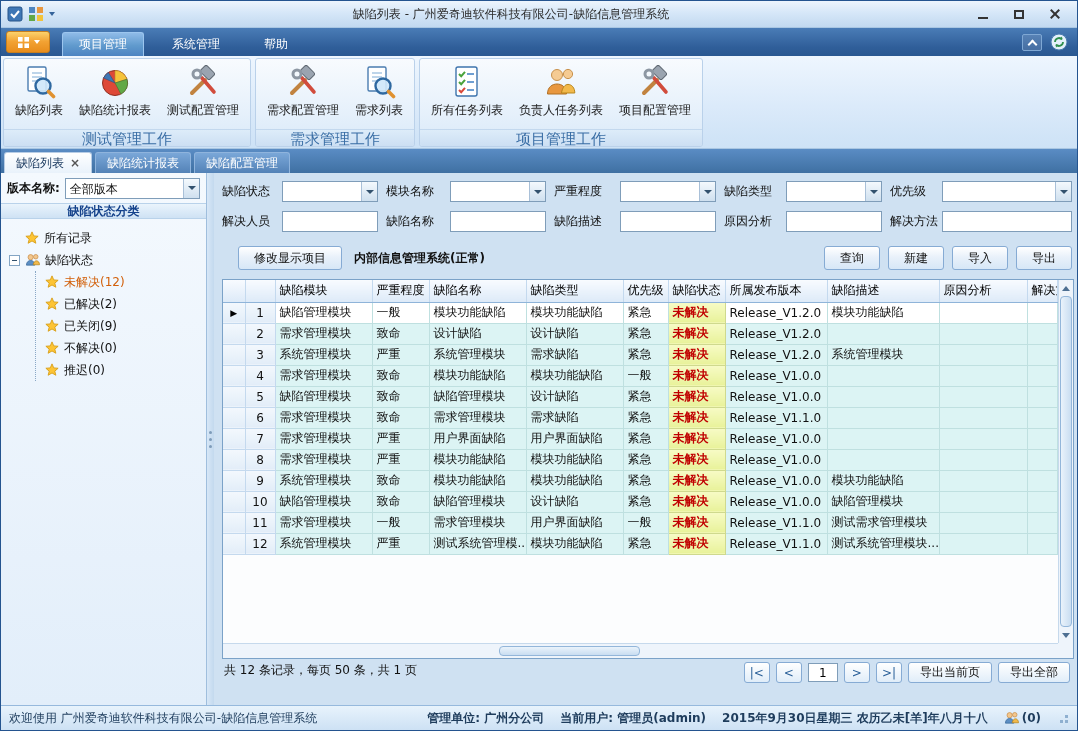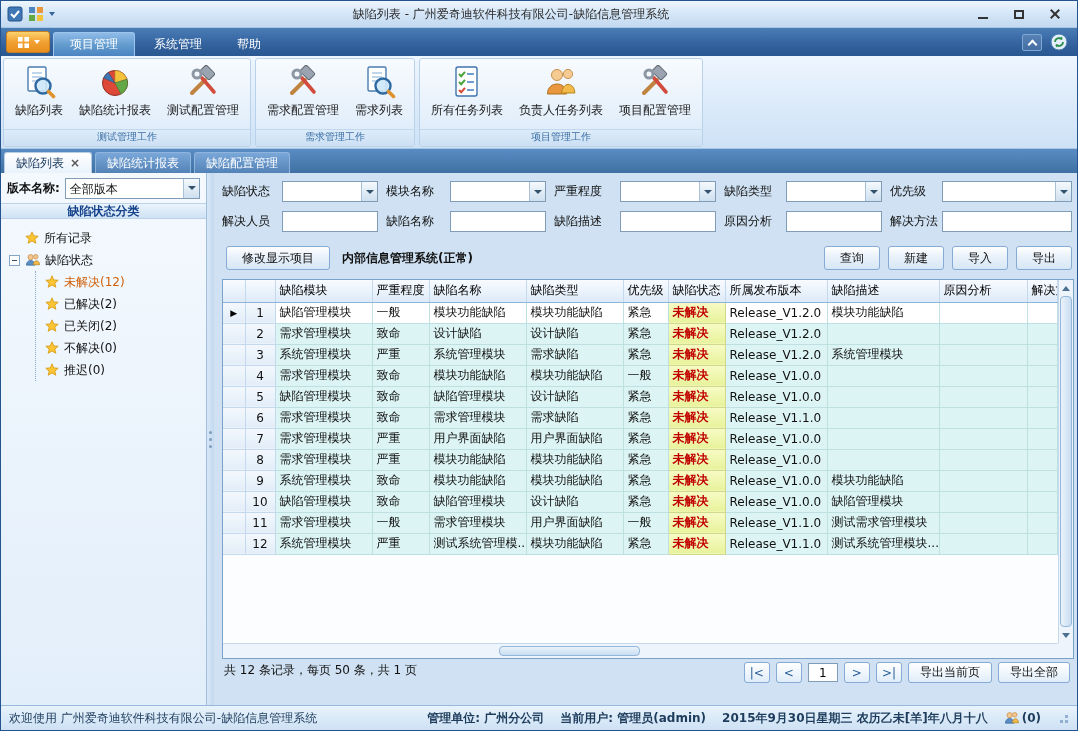--- a/index.html
+++ b/index.html
@@ -12,36 +12,36 @@
 .caret{width:0;height:0;border-left:3.5px solid transparent;border-right:3.5px solid transparent;border-top:4px solid #35639a}
 .title{flex:1;text-align:center;color:#2b2b2b}
 .winbtns{display:flex;gap:4px}
 .winbtn{width:32px;height:19px;position:relative;display:flex;align-items:center;justify-content:center}
 .mingl{width:10px;height:2px;background:#333;margin-top:8px}
 .maxgl{width:10px;height:9px;border:2px solid #333}
 .xgl{position:relative;width:12px;height:12px}
 .xgl i{position:absolute;left:0;top:5px;width:12px;height:2px;background:#333;display:block}
 .xgl i:first-child{transform:rotate(45deg)}.xgl i:last-child{transform:rotate(-45deg)}
 
-.tabrow{height:28px;flex:none;background:linear-gradient(#4a7cb6,#2f5e99 70%,#2a5891);display:flex;align-items:center;padding:0 5px;gap:3px}
+.tabrow{height:28px;flex:none;background:linear-gradient(#4a7cb6,#2f5e99 70%,#2a5891);display:flex;align-items:center;padding:0 5px;gap:12px}
 .appbtn{width:44px;height:22px;border-radius:3px;background:linear-gradient(#fcd26c,#f2a233 48%,#e88d1c);border:1px solid #c77f1f;display:flex;align-items:center;justify-content:center;gap:4px}
 .appbtn .caret{border-top-color:#fff}
 .rtab{height:24px;margin-top:4px;padding:0 16px;display:flex;align-items:center;color:#fff;border-radius:3px 3px 0 0}
 .rtab.active{background:linear-gradient(#8fbbe8,#609acd 55%,#4c84c2);border:1px solid #9cc6ef;border-bottom:none}
 .tabright{margin-left:auto;display:flex;align-items:center;gap:8px;padding-right:4px}
 .chevbtn{width:20px;height:17px;border:1px solid #7fa8d4;border-radius:2px;background:rgba(255,255,255,.12);display:flex;align-items:center;justify-content:center}
 .chev{width:7px;height:7px;border-left:2px solid #fff;border-top:2px solid #fff;transform:rotate(45deg);margin-top:4px}
 
 .ribbon{height:93px;flex:none;background:linear-gradient(#eef6fe,#dbeafa 55%,#cde2f6);border-bottom:1px solid #a9c6e2;display:flex;padding:2px 2px 1px;gap:4px}
 .rgroup{border:1px solid #bad1ea;border-radius:3px;background:linear-gradient(#f8fbfe,#e5f0fb 65%,#d8e8f8);display:flex;flex-direction:column;overflow:hidden}
 .ritems{flex:1;display:flex;align-items:flex-start;padding:4px 3px 0}
 .ritem{display:flex;flex-direction:column;align-items:center;gap:3px;padding:2px 8px;border-radius:3px}
 .ritem svg{width:34px;height:34px}
 .rlabel{white-space:nowrap;color:#1a1a1a}
-.rcap{height:17px;flex:none;text-align:center;font-size:10px;color:#3a6ea5;background:linear-gradient(#ddecf9,#ccdff3);border-top:1px solid #c3d8ee}
+.rcap{height:17px;flex:none;text-align:center;font-size:15px;color:#3a6ea5;background:linear-gradient(#ddecf9,#ccdff3);border-top:1px solid #c3d8ee}
 
 .doctabs{height:24px;flex:none;background:linear-gradient(#5a8cc4,#3f70a2);display:flex;align-items:flex-end;padding:0 3px;gap:3px}
 .dtab{height:21px;padding:0 11px;display:flex;align-items:center;gap:6px;border-radius:3px 3px 0 0;background:linear-gradient(#7aa7d8,#5382b7);border:1px solid #8fb4dd;border-bottom:none;color:#fff;white-space:nowrap}
 .dtab.active{background:linear-gradient(#feffff,#e9f2fb);color:#16365c;border-color:#b7cde6}
 .dclose{color:#555;font-weight:bold}
 
 .content{flex:1;display:flex;min-height:0}
 .sidebar{width:206px;flex:none;background:linear-gradient(#f4f9fe,#e2eefa);border-right:1px solid #9fbedd;display:flex;flex-direction:column}
 .vrow{height:30px;flex:none;display:flex;align-items:center;gap:5px;padding:0 6px}
 .vlabel{font-weight:bold;white-space:nowrap}
@@ -59,21 +59,21 @@
 .expander{width:11px;height:11px;flex:none;border:1px solid #84a5c4;background:#fff;position:relative}
 .expander::after{content:"";position:absolute;left:2px;right:2px;top:4px;height:1px;background:#33526e}
 .hot{color:#d2600a}
 .splitter{width:7px;flex:none;background:linear-gradient(90deg,#d7e7f7,#c3d9ee);display:flex;flex-direction:column;align-items:center;justify-content:center;gap:4px}
 .grip{width:3px;height:3px;border-radius:50%;background:#7e9cba}
 
 .main{flex:1;min-width:0;display:flex;flex-direction:column;padding:8px 3px 0 8px;background:#cfe1f2}
 .filters{display:grid;grid-template-columns:52px 96px 56px 96px 58px 96px 54px 96px 44px 1fr;column-gap:8px;row-gap:9px;align-items:center;margin:0 2px 14px 0}
 .flabel{white-space:nowrap}
 .finput{height:21px;width:100%;border:1px solid #7f9db9;background:#fff;font:inherit;padding:0 4px}
-.actionrow{display:flex;align-items:center;gap:12px;margin:0 2px 9px 4px}
+.actionrow{display:flex;align-items:center;gap:12px;margin:0 2px 9px 16px}
 .btn{height:24px;padding:0 15px;border:1px solid #86abd4;border-radius:3px;background:linear-gradient(#ffffff,#e9f1fa 45%,#d7e7f7);display:flex;align-items:center;justify-content:center;white-space:nowrap}
 .syslabel{font-weight:bold}
 .aright{margin-left:auto;display:flex;gap:8px}
 
 .gridwrap{position:relative;height:380px;flex:none;border:1px solid #7ba2c8;background:#fcfdfe;overflow:hidden}
 table{border-collapse:collapse;table-layout:fixed;width:calc(100% - 15px)}
 th,td{overflow:hidden;white-space:nowrap;height:21px;padding:0 4px;text-align:left;font-weight:normal}
 thead th{height:22px;background:linear-gradient(#f8fbff,#ddeaf8);border-right:1px solid #c4d9ee;border-bottom:1px solid #8fb4d9;color:#000}
 td.ch{background:linear-gradient(#f3f8fd,#e2edf8);border-right:1px solid #c4d9ee;border-bottom:1px solid #c4d9ee}
 td.d{background:#dcf4f4;border-right:1px solid #bfe0e0;border-bottom:1px solid #bfe0e0}
@@ -308,21 +308,21 @@
           <div class="trow">
             <svg width="14" height="14" viewBox="0 0 16 16">
                 <path d="M8 1l2 4.6 5 .4-3.8 3.3L12.4 14 8 11.4 3.6 14l1.2-4.7L1 6l5-.4z" fill="#fdc435" stroke="#d79d13"></path>
               </svg>
             <span>已解决(2)</span>
           </div>
           <div class="trow">
             <svg width="14" height="14" viewBox="0 0 16 16">
                 <path d="M8 1l2 4.6 5 .4-3.8 3.3L12.4 14 8 11.4 3.6 14l1.2-4.7L1 6l5-.4z" fill="#fdc435" stroke="#d79d13"></path>
               </svg>
-            <span>已关闭(2)</span>
+            <span>已关闭(9)</span>
           </div>
           <div class="trow">
             <svg width="14" height="14" viewBox="0 0 16 16">
                 <path d="M8 1l2 4.6 5 .4-3.8 3.3L12.4 14 8 11.4 3.6 14l1.2-4.7L1 6l5-.4z" fill="#fdc435" stroke="#d79d13"></path>
               </svg>
             <span>不解决(0)</span>
           </div>
           <div class="trow">
             <svg width="14" height="14" viewBox="0 0 16 16">
                 <path d="M8 1l2 4.6 5 .4-3.8 3.3L12.4 14 8 11.4 3.6 14l1.2-4.7L1 6l5-.4z" fill="#fdc435" stroke="#d79d13"></path>

